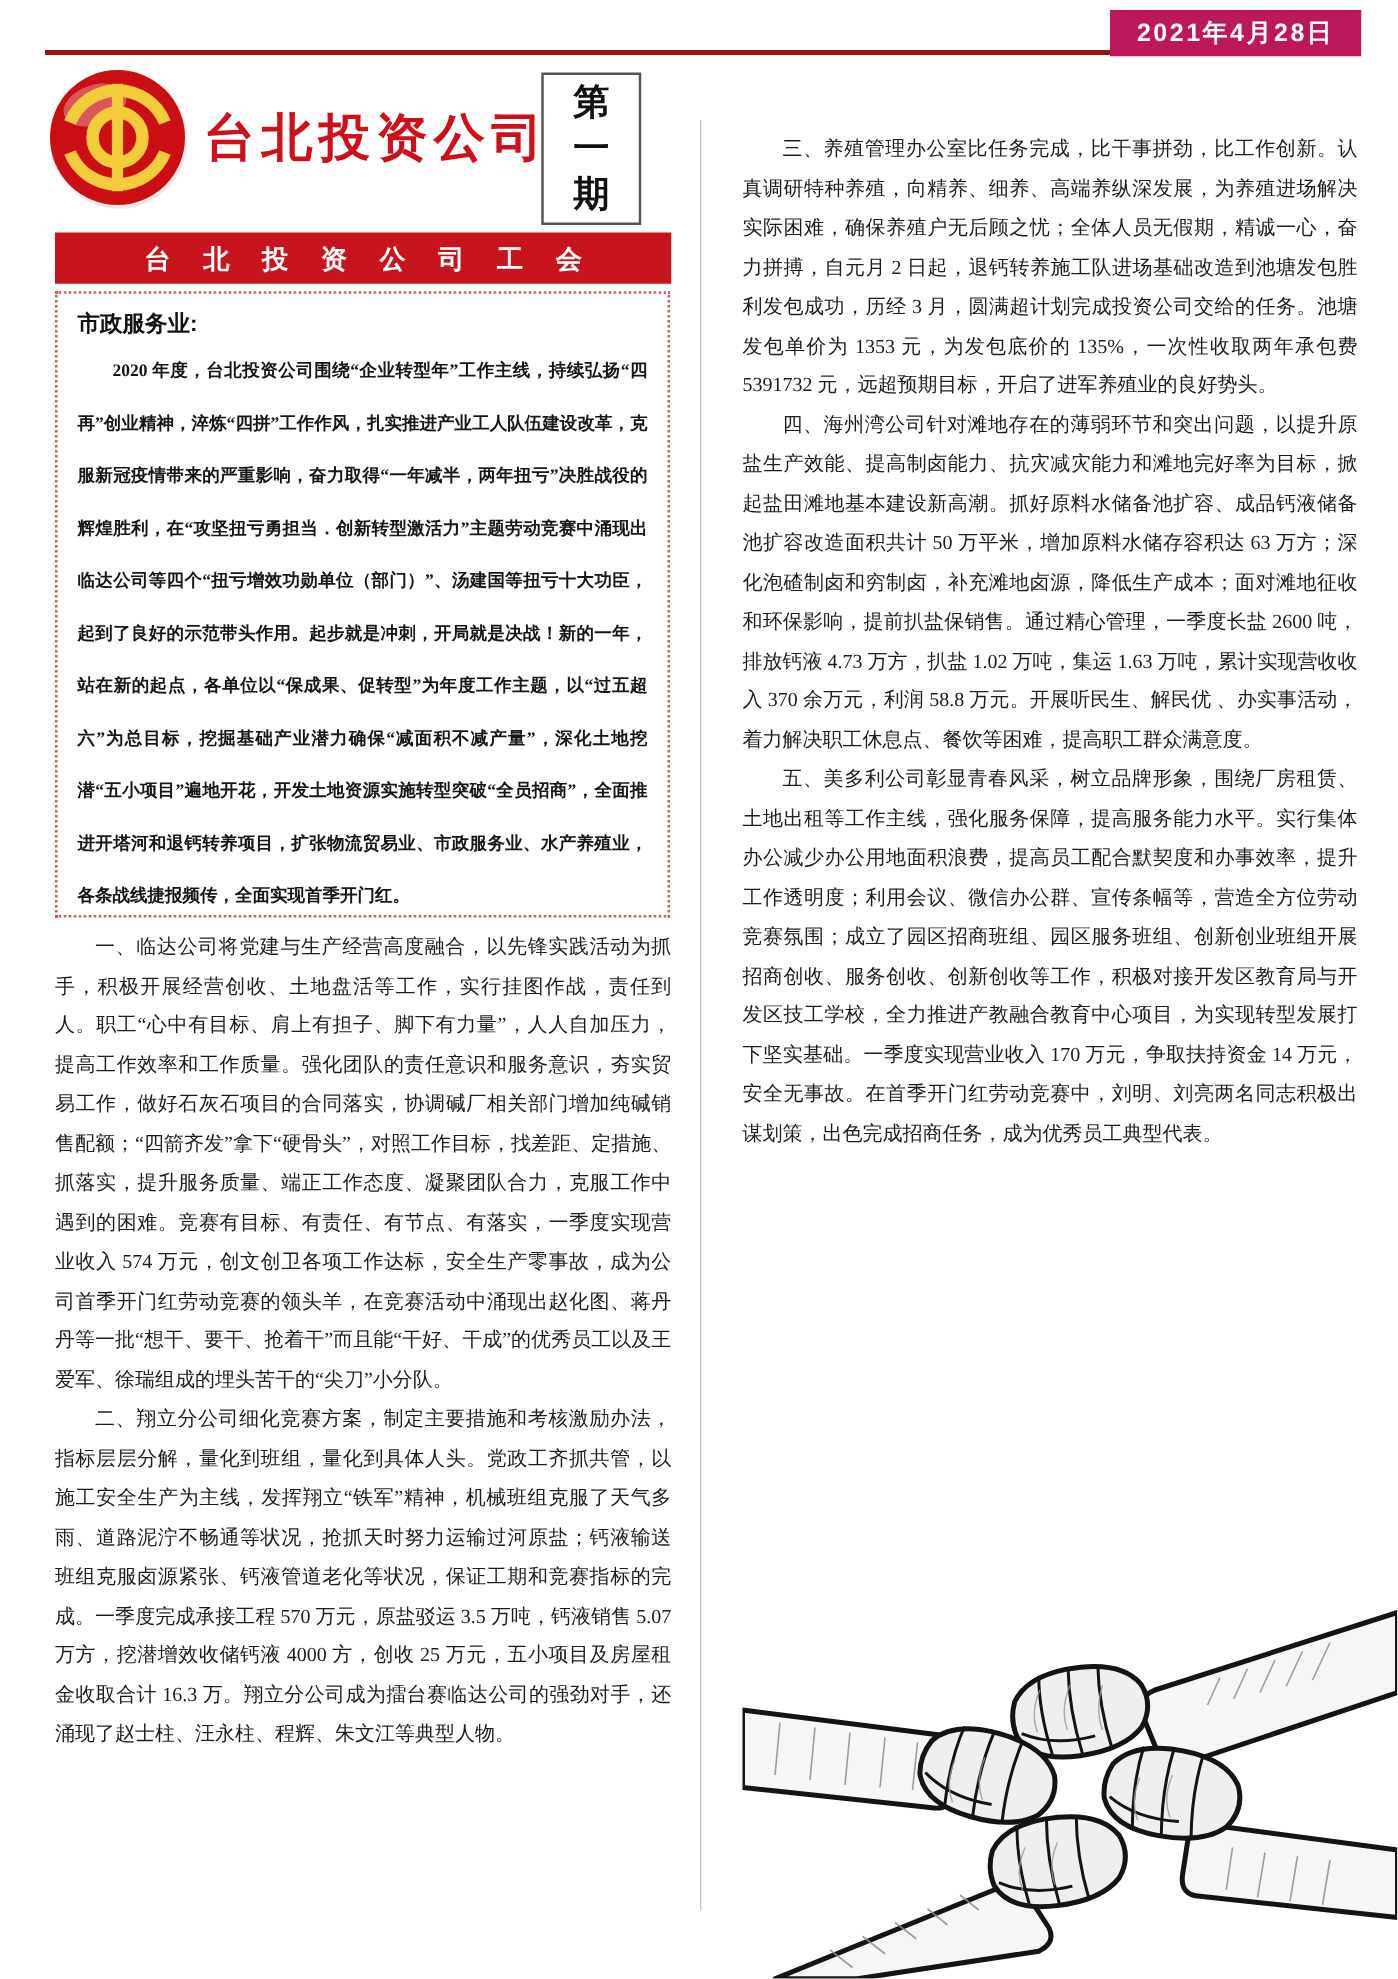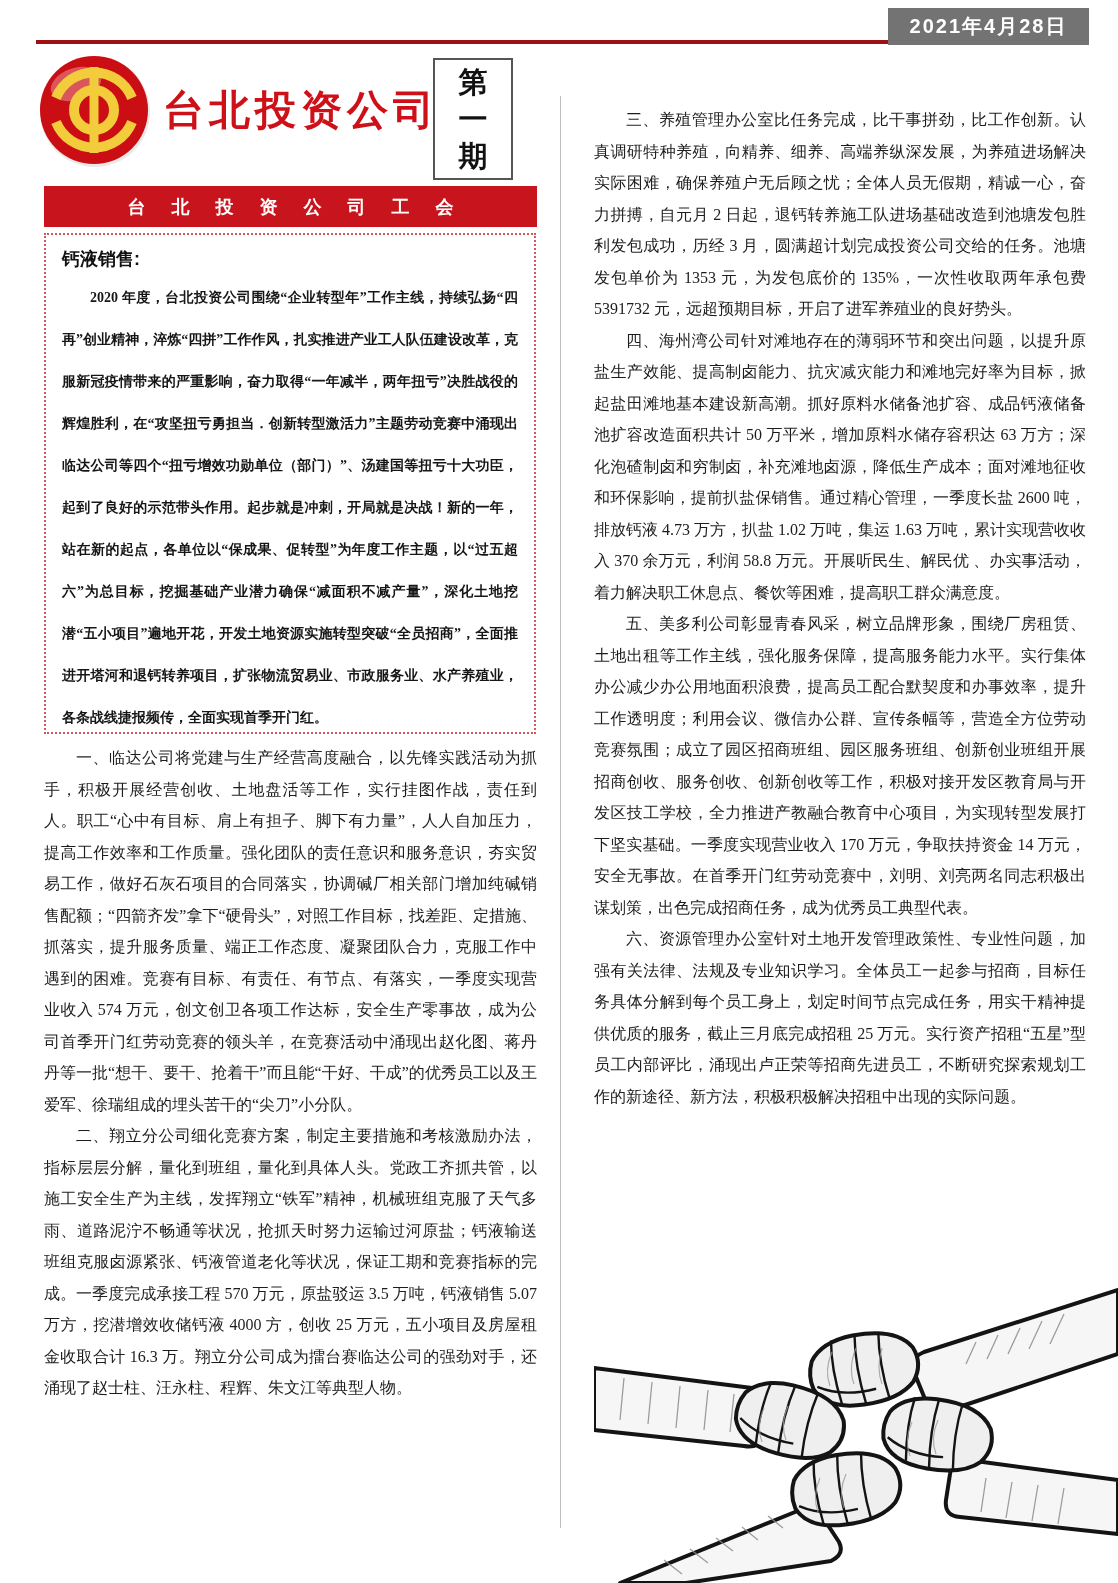--- a/index.html
+++ b/index.html
@@ -1,37 +1,37 @@
 <!DOCTYPE html>
 <html><head>
 <meta charset="utf-8">
 <style>
   html,body{margin:0;padding:0;background:#ffffff;}
   .page{position:relative;width:1118px;height:1583px;background:#ffffff;overflow:hidden;
         font-family:"Liberation Serif","DejaVu Serif",serif;color:#1c1c1c;}
 
   
   .top-rule{position:absolute;left:36px;top:40px;width:1052px;height:4px;background:#9e1016;}
-  .date-badge{position:absolute;left:888px;top:8px;width:201px;height:37px;background:#737373;
+  .date-badge{position:absolute;left:888px;top:8px;width:201px;height:37px;background:#be185d;
               color:#fff;font-family:"Liberation Sans",sans-serif;font-weight:bold;font-size:20px;
               display:flex;align-items:center;justify-content:center;letter-spacing:2px;}
 
   
   .logo{position:absolute;left:38px;top:54px;width:114px;height:114px;}
   .mast-title{position:absolute;left:163px;top:58px;width:265px;
               font-family:"Liberation Sans","DejaVu Sans",sans-serif;font-weight:bold;
               color:#ce1118;font-size:41px;line-height:56px;letter-spacing:5px;white-space:nowrap;margin-top:24px;}
   .issue-box{position:absolute;left:433px;top:58px;width:76px;height:118px;border:2px solid #555;
              display:flex;flex-direction:column;align-items:center;justify-content:center;background:#fff;}
   .issue-box div{font-family:"Liberation Sans",sans-serif;font-weight:bold;font-size:29px;
                  line-height:37px;color:#111;}
   .union-banner{position:absolute;left:44px;top:186px;width:493px;height:41px;background:#c8141c;
                 display:flex;align-items:center;justify-content:center;}
   .union-banner span{color:#fff;font-family:"Liberation Sans",sans-serif;font-weight:bold;
-                     font-size:18px;letter-spacing:26px;margin-right:-26px;white-space:nowrap;text-align:right;}
+                     font-size:21px;letter-spacing:26px;margin-right:-26px;white-space:nowrap;text-align:right;}
 
   
   .intro-box{position:absolute;left:44px;top:233px;width:492px;height:501px;box-sizing:border-box;
              border:2px dotted #d25959;padding:12px 16px 8px 16px;background:#fff;}
   .intro-heading{font-size:18px;font-weight:bold;color:#111;margin:0 0 6px 0;
                  font-family:"Liberation Sans",sans-serif;}
   .intro-body{font-size:14px;font-weight:bold;line-height:42px;text-align:justify;
               text-indent:2em;color:#161616;margin:0;}
 
   
@@ -74,36 +74,35 @@
     <div>第</div>
     <div>一</div>
     <div>期</div>
   </div>
 
   <div class="union-banner">
     <span>台北投资公司工会</span>
   </div>
 
   <div class="intro-box">
-    <p class="intro-heading">钙液销售:</p>
+    <p class="intro-heading">市政服务业:</p>
     <p class="intro-body">2020 年度，台北投资公司围绕“企业转型年”工作主线，持续弘扬“四再”创业精神，淬炼“四拼”工作作风，扎实推进产业工人队伍建设改革，克服新冠疫情带来的严重影响，奋力取得“一年减半，两年扭亏”决胜战役的辉煌胜利，在“攻坚扭亏勇担当．创新转型激活力”主题劳动竞赛中涌现出临达公司等四个“扭亏增效功勋单位（部门）”、汤建国等扭亏十大功臣，起到了良好的示范带头作用。起步就是冲刺，开局就是决战！新的一年，站在新的起点，各单位以“保成果、促转型”为年度工作主题，以“过五超六”为总目标，挖掘基础产业潜力确保“减面积不减产量”，深化土地挖潜“五小项目”遍地开花，开发土地资源实施转型突破“全员招商”，全面推进开塔河和退钙转养项目，扩张物流贸易业、市政服务业、水产养殖业，各条战线捷报频传，全面实现首季开门红。</p>
   </div>
 
   <div class="col-left">
     <p class="body-para">一、临达公司将党建与生产经营高度融合，以先锋实践活动为抓手，积极开展经营创收、土地盘活等工作，实行挂图作战，责任到人。职工“心中有目标、肩上有担子、脚下有力量”，人人自加压力，提高工作效率和工作质量。强化团队的责任意识和服务意识，夯实贸易工作，做好石灰石项目的合同落实，协调碱厂相关部门增加纯碱销售配额；“四箭齐发”拿下“硬骨头”，对照工作目标，找差距、定措施、抓落实，提升服务质量、端正工作态度、凝聚团队合力，克服工作中遇到的困难。竞赛有目标、有责任、有节点、有落实，一季度实现营业收入 574 万元，创文创卫各项工作达标，安全生产零事故，成为公司首季开门红劳动竞赛的领头羊，在竞赛活动中涌现出赵化图、蒋丹丹等一批“想干、要干、抢着干”而且能“干好、干成”的优秀员工以及王爱军、徐瑞组成的埋头苦干的“尖刀”小分队。</p>
     <p class="body-para">二、翔立分公司细化竞赛方案，制定主要措施和考核激励办法，指标层层分解，量化到班组，量化到具体人头。党政工齐抓共管，以施工安全生产为主线，发挥翔立“铁军”精神，机械班组克服了天气多雨、道路泥泞不畅通等状况，抢抓天时努力运输过河原盐；钙液输送班组克服卤源紧张、钙液管道老化等状况，保证工期和竞赛指标的完成。一季度完成承接工程 570 万元，原盐驳运 3.5 万吨，钙液销售 5.07 万方，挖潜增效收储钙液 4000 方，创收 25 万元，五小项目及房屋租金收取合计 16.3 万。翔立分公司成为擂台赛临达公司的强劲对手，还涌现了赵士柱、汪永柱、程辉、朱文江等典型人物。</p>
   </div>
 
   <div class="divider"></div>
 
   <div class="col-right">
     <p class="body-para">三、养殖管理办公室比任务完成，比干事拼劲，比工作创新。认真调研特种养殖，向精养、细养、高端养纵深发展，为养殖进场解决实际困难，确保养殖户无后顾之忧；全体人员无假期，精诚一心，奋力拼搏，自元月 2 日起，退钙转养施工队进场基础改造到池塘发包胜利发包成功，历经 3 月，圆满超计划完成投资公司交给的任务。池塘发包单价为 1353 元，为发包底价的 135%，一次性收取两年承包费 5391732 元，远超预期目标，开启了进军养殖业的良好势头。</p>
     <p class="body-para">四、海州湾公司针对滩地存在的薄弱环节和突出问题，以提升原盐生产效能、提高制卤能力、抗灾减灾能力和滩地完好率为目标，掀起盐田滩地基本建设新高潮。抓好原料水储备池扩容、成品钙液储备池扩容改造面积共计 50 万平米，增加原料水储存容积达 63 万方；深化泡碴制卤和穷制卤，补充滩地卤源，降低生产成本；面对滩地征收和环保影响，提前扒盐保销售。通过精心管理，一季度长盐 2600 吨，排放钙液 4.73 万方，扒盐 1.02 万吨，集运 1.63 万吨，累计实现营收收入 370 余万元，利润 58.8 万元。开展听民生、解民优 、办实事活动，着力解决职工休息点、餐饮等困难，提高职工群众满意度。</p>
     <p class="body-para">五、美多利公司彰显青春风采，树立品牌形象，围绕厂房租赁、土地出租等工作主线，强化服务保障，提高服务能力水平。实行集体办公减少办公用地面积浪费，提高员工配合默契度和办事效率，提升工作透明度；利用会议、微信办公群、宣传条幅等，营造全方位劳动竞赛氛围；成立了园区招商班组、园区服务班组、创新创业班组开展招商创收、服务创收、创新创收等工作，积极对接开发区教育局与开发区技工学校，全力推进产教融合教育中心项目，为实现转型发展打下坚实基础。一季度实现营业收入 170 万元，争取扶持资金 14 万元，安全无事故。在首季开门红劳动竞赛中，刘明、刘亮两名同志积极出谋划策，出色完成招商任务，成为优秀员工典型代表。</p>
-    <p class="body-para">六、资源管理办公室针对土地开发管理政策性、专业性问题，加强有关法律、法规及专业知识学习。全体员工一起参与招商，目标任务具体分解到每个员工身上，划定时间节点完成任务，用实干精神提供优质的服务，截止三月底完成招租 25 万元。实行资产招租“五星”型员工内部评比，涌现出卢正荣等招商先进员工，不断研究探索规划工作的新途径、新方法，积极积极解决招租中出现的实际问题。</p>
   </div>
 
   <div class="illustration">
     <svg viewBox="0 0 524 301" width="524" height="301" aria-hidden="true">
 
       <g stroke="#141414" stroke-width="4" fill="#f6f6f6" stroke-linejoin="round">
         <path d="M524,8 L330,70 Q315,76 320,90 L333,122 Q338,134 353,129 L524,72 Z"></path>
         <path d="M0,86 L158,106 Q175,109 173,124 L169,152 Q167,167 150,164 L0,148 Z"></path>
         <path d="M26,301 L206,228 Q220,222 228,234 L245,260 Q251,272 237,279 L92,301 Z"></path>
         <path d="M524,198 L374,178 Q358,176 356,192 L352,218 Q350,234 366,235 L524,252 Z"></path>

